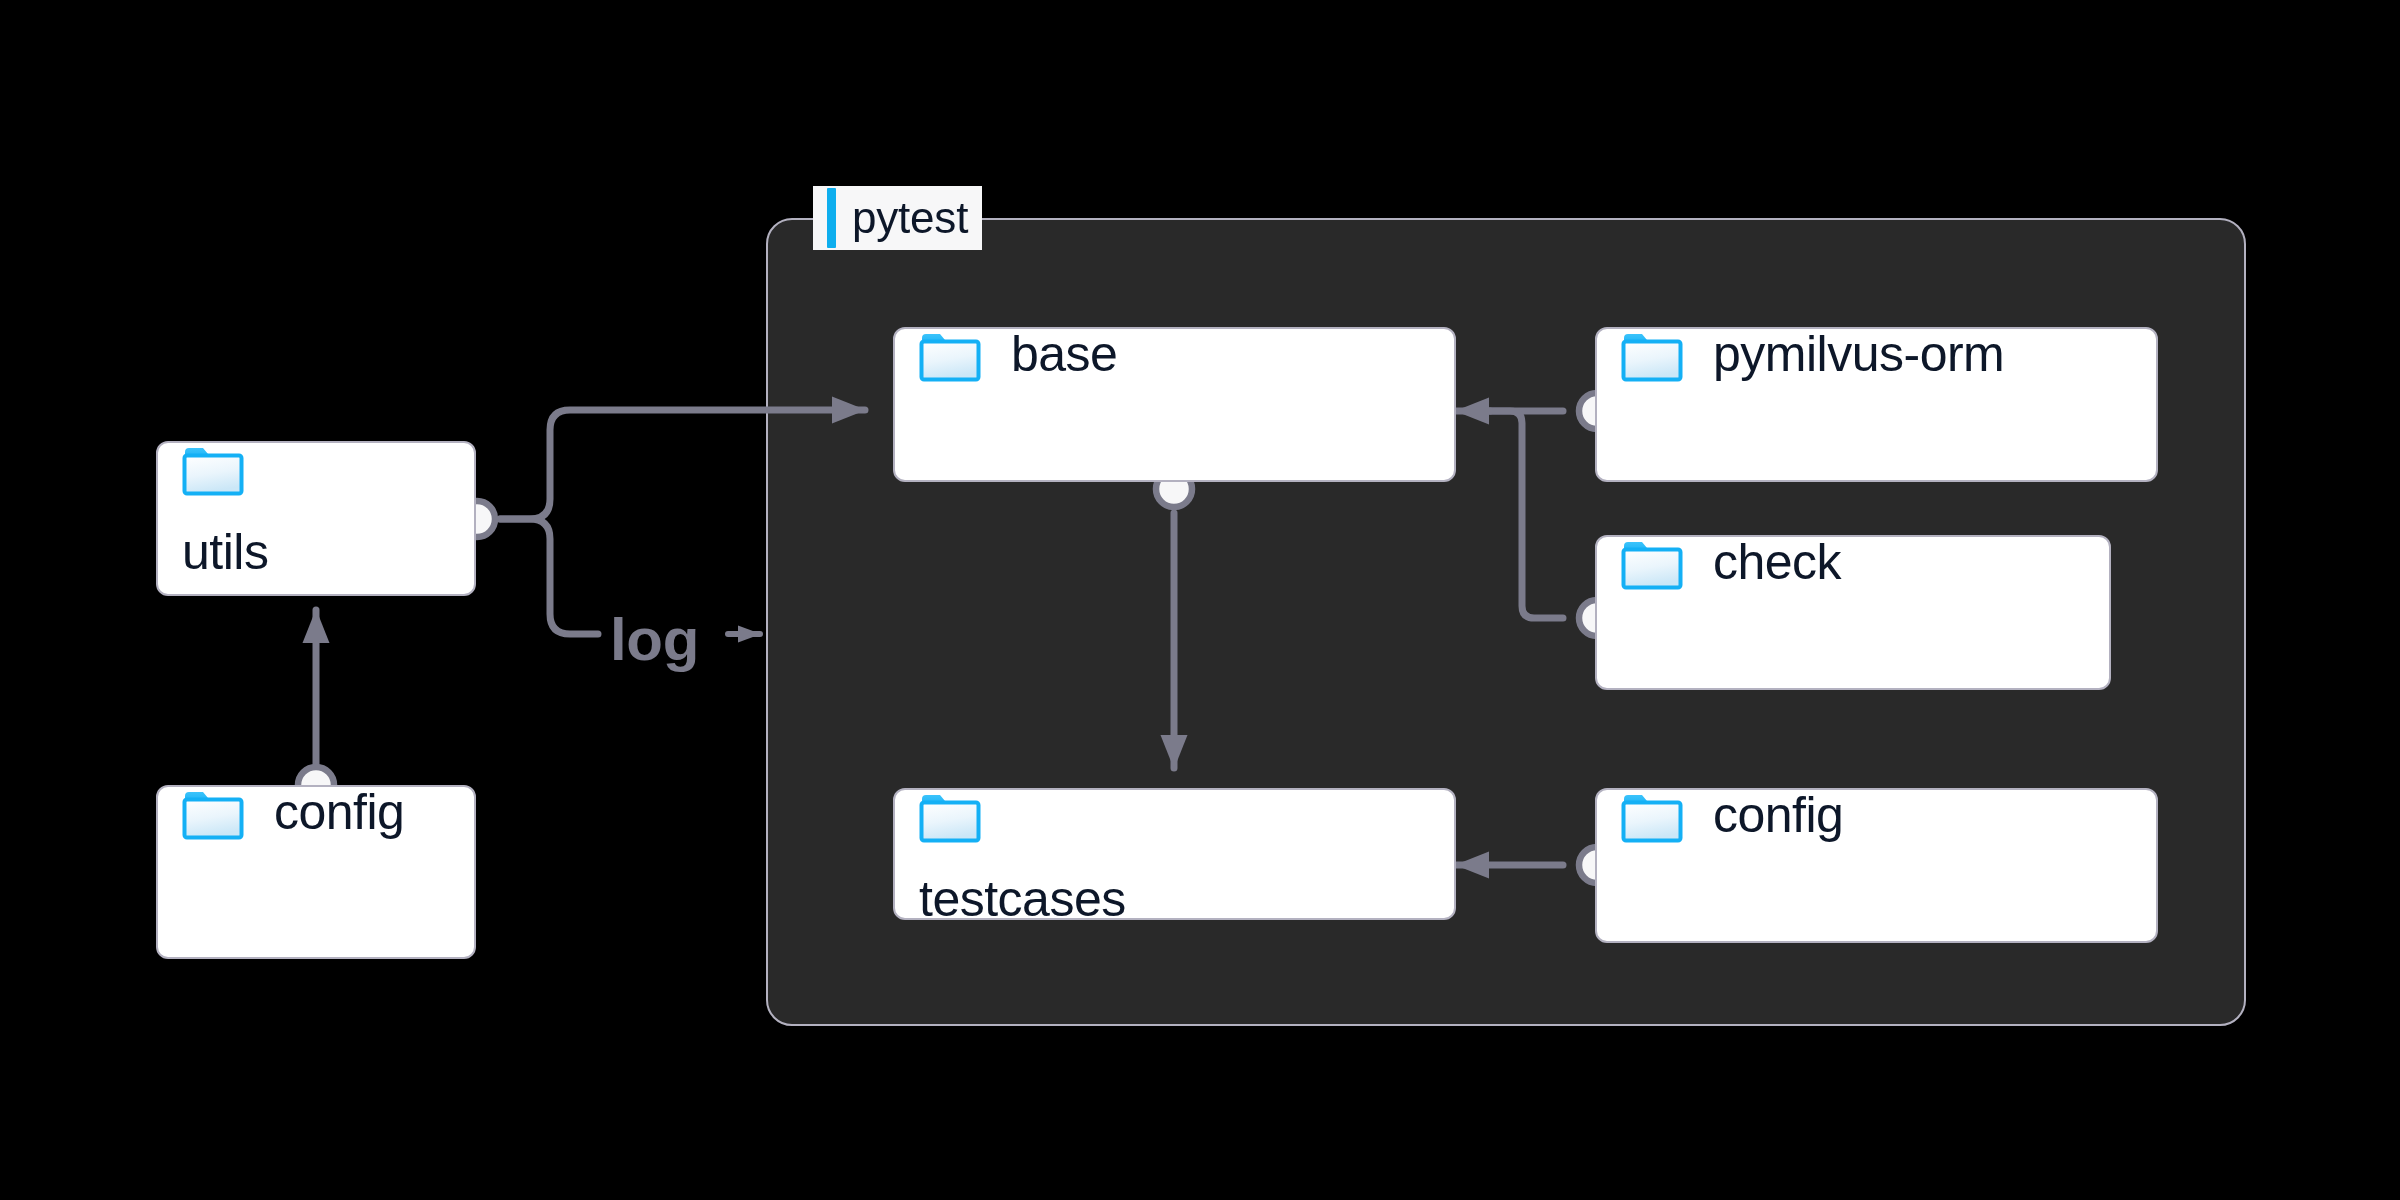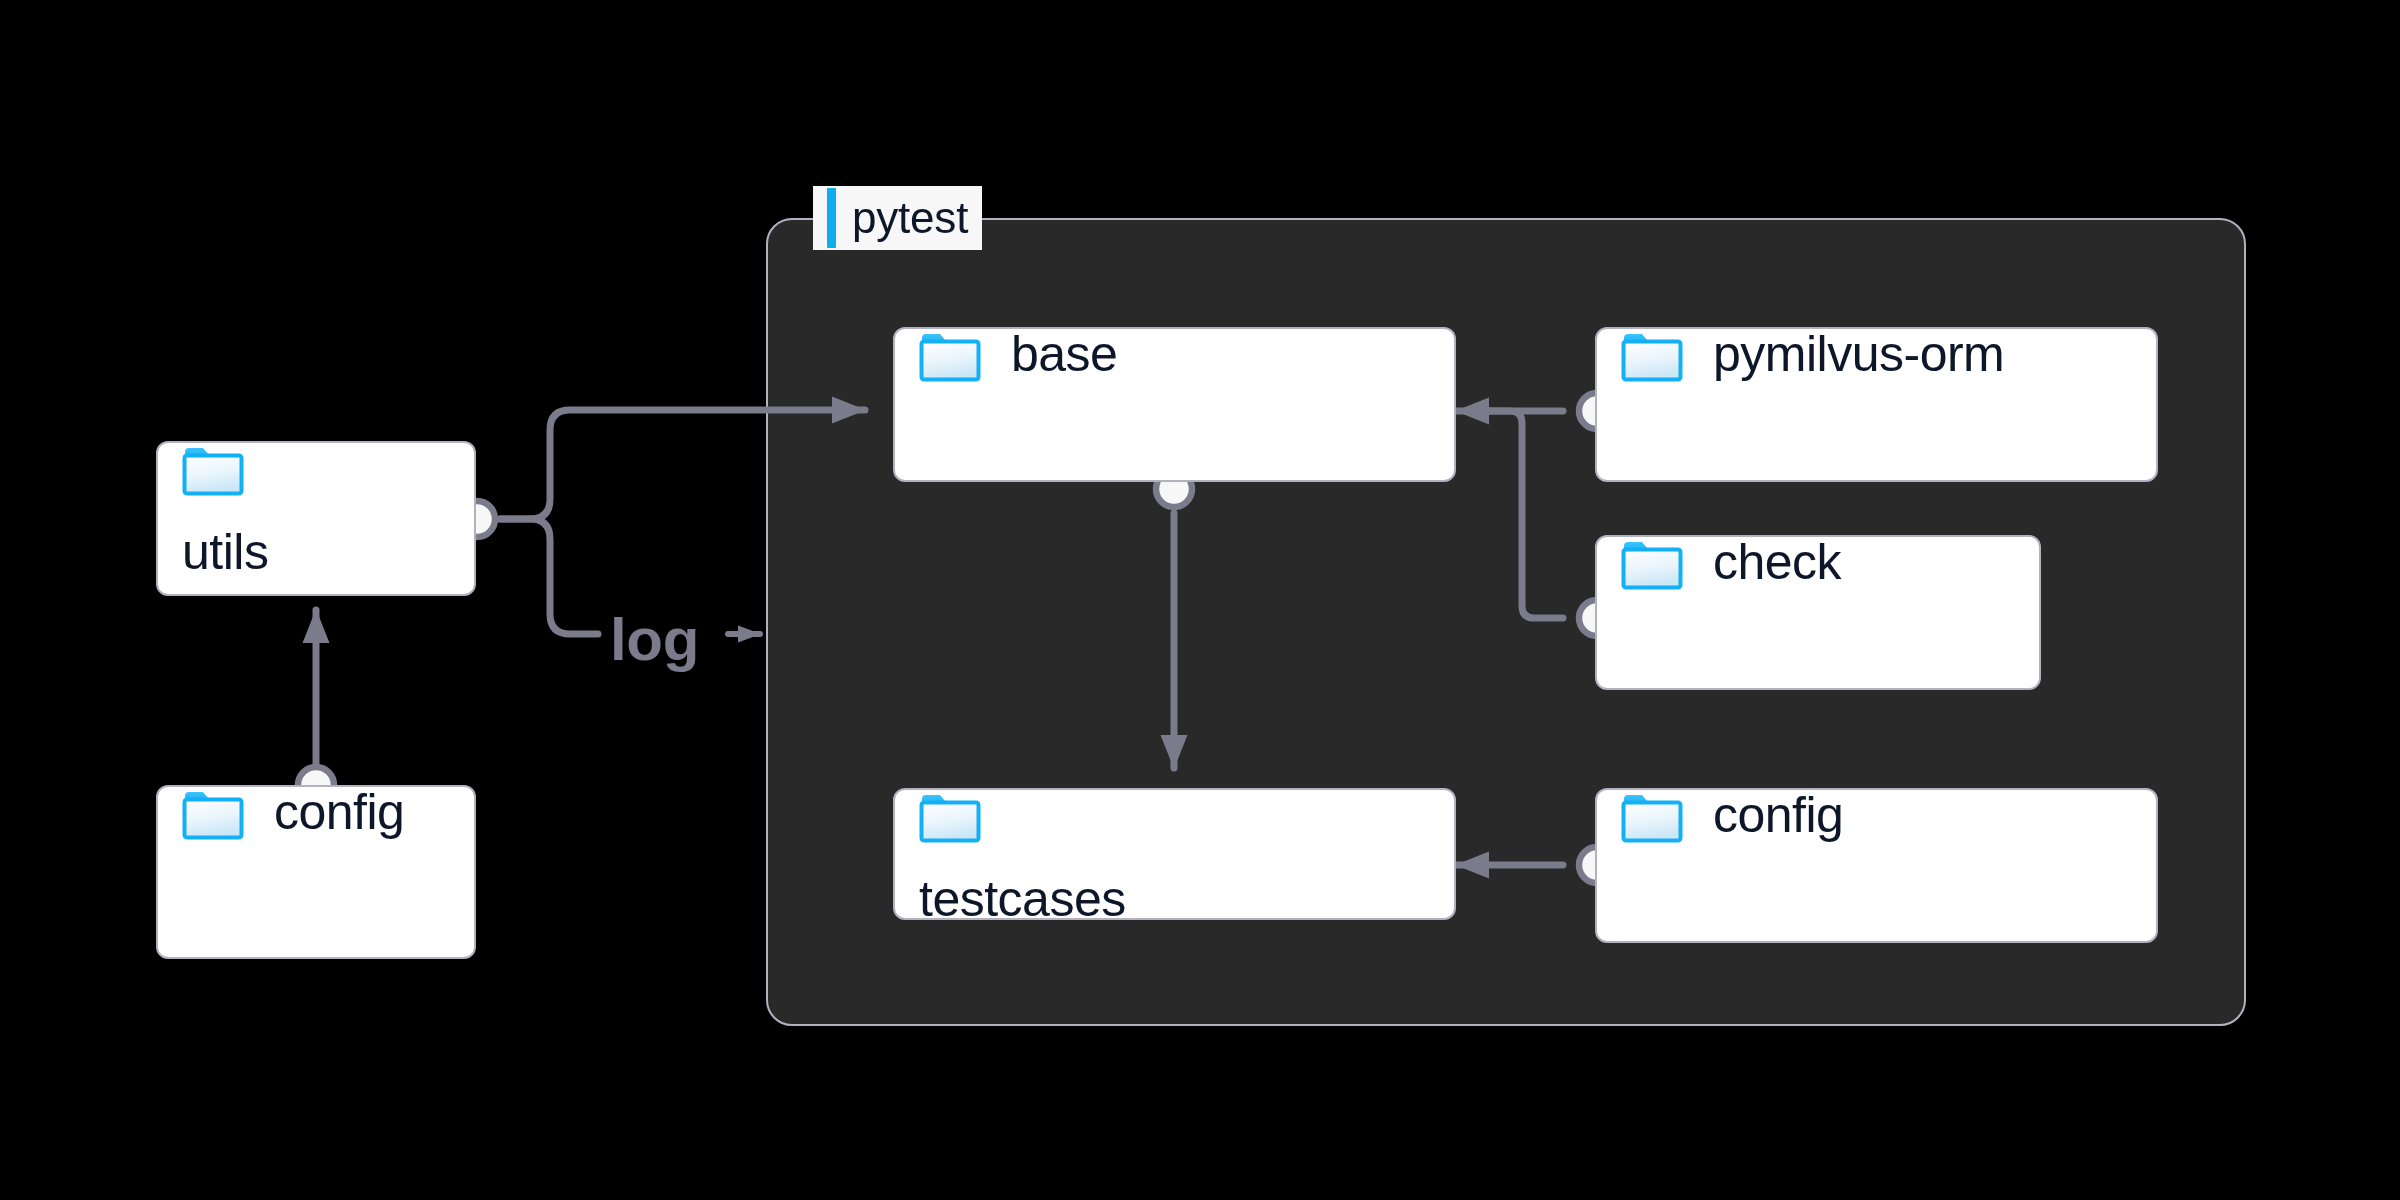--- a/index.html
+++ b/index.html
@@ -187,21 +187,21 @@
         </svg>
         <span class="node-label">testcases</span>
       </div>
       <div class="node" style="left: 1595px; top: 327px; width: 563px; height: 155px;">
         <svg class="folder-icon" viewBox="0 0 62 54">
           <path d="M3 9 a4 4 0 0 1 4-4 h14 l5 6 h6 v6 H3 z" fill="url(#folderTab)"></path>
           <rect x="2.5" y="12.5" width="57" height="38" rx="2.5" fill="url(#folderGrad)" stroke="#14b0f5" stroke-width="4"></rect>
         </svg>
         <span class="node-label">pymilvus-orm</span>
       </div>
-      <div class="node" style="left: 1595px; top: 535px; width: 446px; height: 155px;">
+      <div class="node" style="left: 1595px; top: 535px; width: 516px; height: 155px;">
         <svg class="folder-icon" viewBox="0 0 62 54">
           <path d="M3 9 a4 4 0 0 1 4-4 h14 l5 6 h6 v6 H3 z" fill="url(#folderTab)"></path>
           <rect x="2.5" y="12.5" width="57" height="38" rx="2.5" fill="url(#folderGrad)" stroke="#14b0f5" stroke-width="4"></rect>
         </svg>
         <span class="node-label">check</span>
       </div>
       <div class="node" style="left: 1595px; top: 788px; width: 563px; height: 155px;">
         <svg class="folder-icon" viewBox="0 0 62 54">
           <path d="M3 9 a4 4 0 0 1 4-4 h14 l5 6 h6 v6 H3 z" fill="url(#folderTab)"></path>
           <rect x="2.5" y="12.5" width="57" height="38" rx="2.5" fill="url(#folderGrad)" stroke="#14b0f5" stroke-width="4"></rect>

